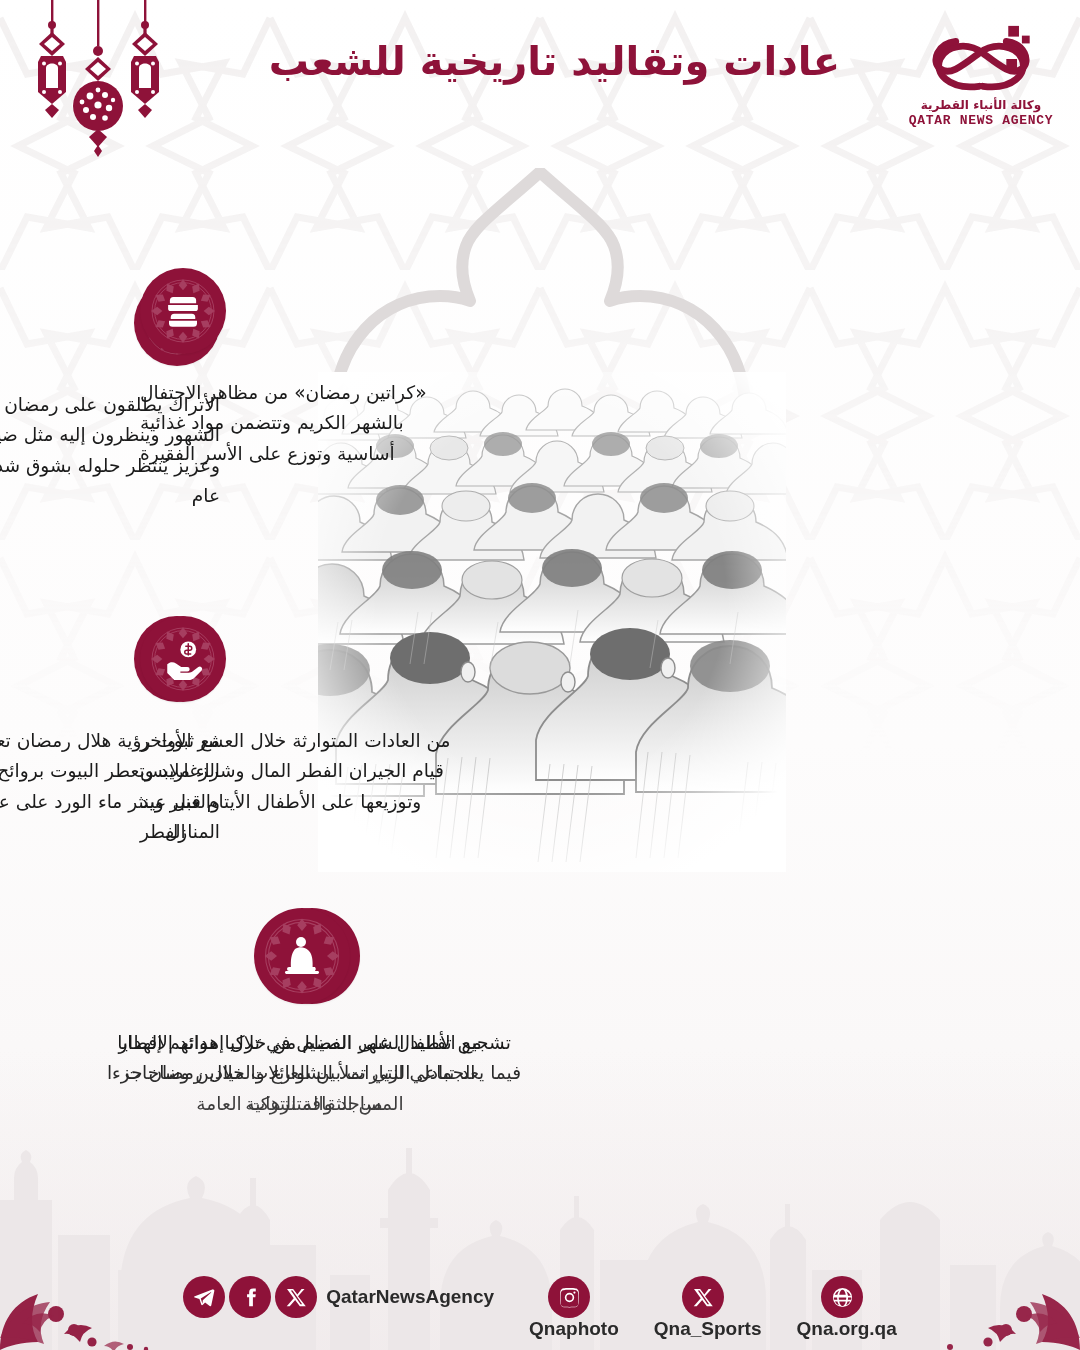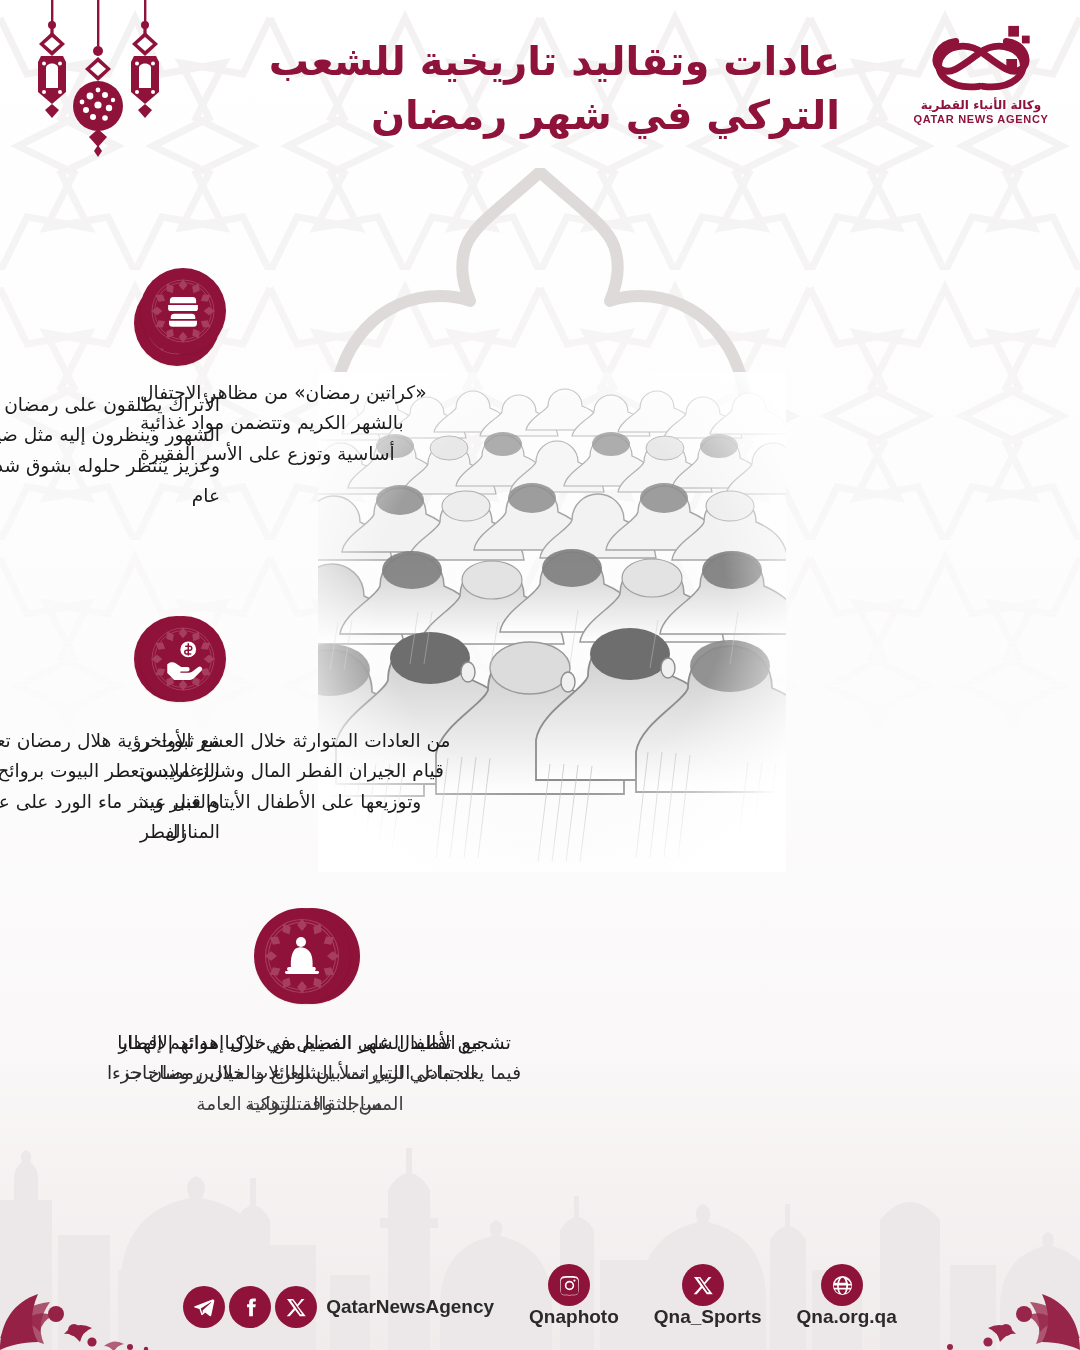--- a/index.html
+++ b/index.html
@@ -51,22 +51,22 @@
   }
   .logo{
     position:absolute;right:14px;top:22px;width:170px;height:130px;
     text-align:center;
   }
   .logo-mark{width:120px;height:74px;margin:0 auto;display:block;}
   .logo-ar{
     color:#8e1239;font-size:12px;font-weight:bold;margin-top:2px;letter-spacing:.5px;
   }
   .logo-en{
-    color:#8e1239;font-size:11px;font-weight:bold;letter-spacing:.7px;margin-top:1px;
-    font-family:Liberation Sans, sans-serif;
+    color:#8e1239;font-size:13px;font-weight:bold;letter-spacing:.7px;margin-top:1px;
+    font-family:Liberation Mono, monospace;
   }
 
   
   .sketch{position:absolute;left:318px;top:372px;width:468px;height:500px;}
 
   
   .block{position:absolute;}
   .badge{
     width:86px;height:86px;border-radius:50%;
     background:#8e1239;
@@ -111,21 +111,21 @@
   #b6 .blk-text{ position:absolute; top:120px; left:-150px; width:420px; text-align:center;}
 
   
   .skyline{position:absolute;left:0;bottom:0;width:1080px;height:280px;pointer-events:none;}
   .corner-orn{position:absolute;left:0;bottom:0;width:210px;height:120px;pointer-events:none;}
   .corner-orn-r{position:absolute;right:0;bottom:0;width:210px;height:120px;pointer-events:none;transform:scaleX(-1);}
 
   
   .footer{
     position:absolute;left:0;bottom:22px;width:1080px;height:52px;
-    display:flex;align-items:flex-end;justify-content:center;gap:0;
+    display:flex;align-items:flex-start;justify-content:center;gap:0;
     direction:ltr;
   }
   .sgroup{display:flex;align-items:center;}
   .sgroup + .sgroup{margin-left:26px;flex-direction:column;}
   .sicon{
     width:42px;height:42px;border-radius:50%;background:#8e1239;
     display:flex;align-items:center;justify-content:center;flex:0 0 auto;
   }
   .sicon + .sicon{margin-left:4px;}
   .sicon svg{width:23px;height:23px;fill:#fff;}
@@ -212,21 +212,20 @@
       <circle cx="129" cy="63.5" r="2" fill="#fff"></circle>
         <circle cx="145" cy="63.5" r="2" fill="#fff"></circle>
       <circle cx="129" cy="92" r="2" fill="#fff"></circle>
         <circle cx="145" cy="92" r="2" fill="#fff"></circle>
     </g>
   </svg>
 
   <div class="header">
     <div class="title">
       <div>عادات وتقاليد تاريخية للشعب</div>
-      <div>التركي في شهر رمضان</div>
     </div>
 
     <div class="logo">
       <svg class="logo-mark" viewBox="0 0 120 76">
         <g fill="none" stroke="#8e1239" stroke-width="7" stroke-linecap="round">
           <path d="M58 66 C26 70 12 52 18 38 C24 24 46 20 62 32 C78 44 92 56 102 48 C112 40 104 22 86 20"></path>
           <path d="M62 66 C94 70 108 52 102 38 C96 24 74 20 58 32 C42 44 28 56 18 48 C8 40 16 22 34 20"></path>
         </g>
         <rect x="88" y="4" width="11" height="11" fill="#8e1239"></rect>
         <rect x="102" y="14" width="8" height="8" fill="#8e1239"></rect>

